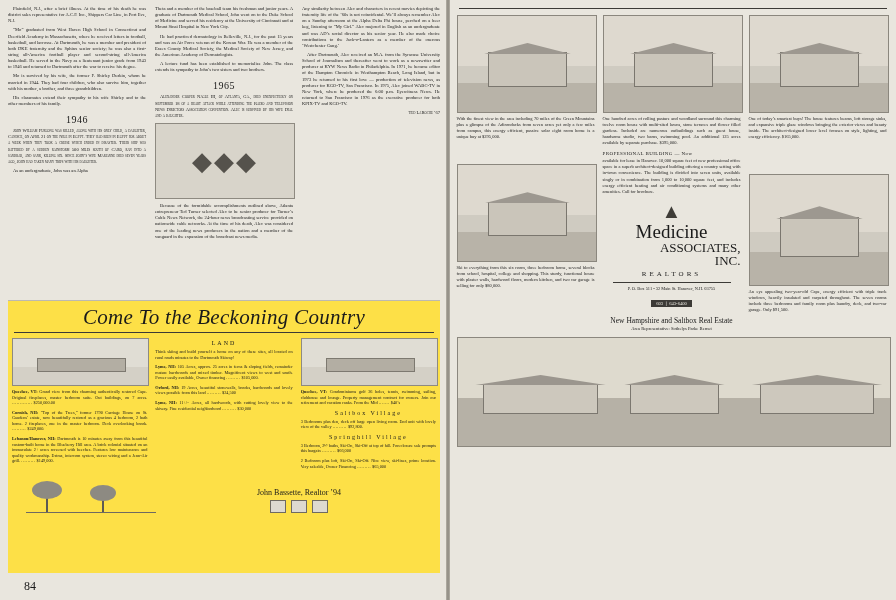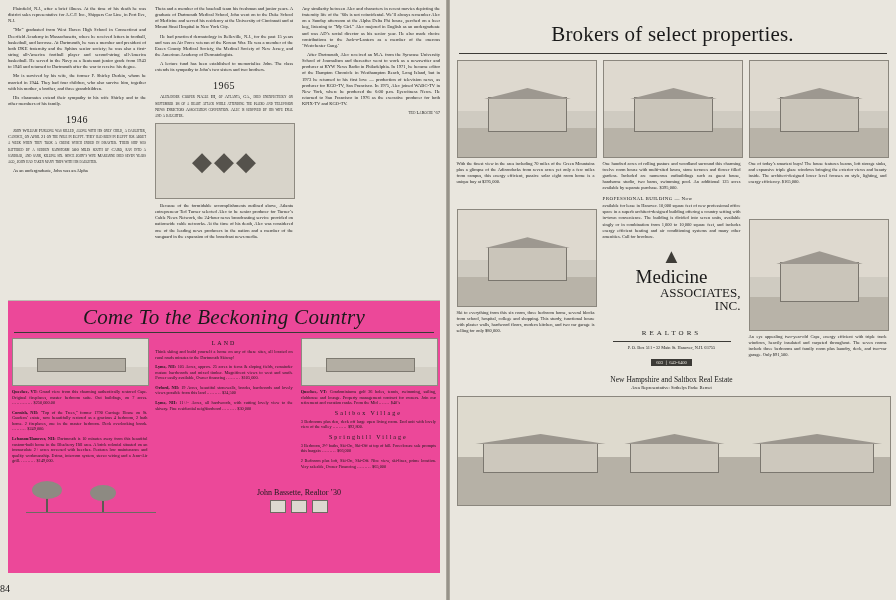--- a/index.html
+++ b/index.html
@@ -28,42 +28,42 @@
     font-family:"Liberation Serif",serif;letter-spacing:0.5px;}
   .sc{font-variant:small-caps;}
   .sig{font-size:4.6px;text-align:right;margin-top:3px;font-variant:small-caps;}
   .cut{width:100%;height:74px;background:#d8d4ca;border:1px solid #8e8a81;
     margin:4px 0 4px 0;position:relative;overflow:hidden;}
   .cut .frat{position:absolute;left:50%;top:50%;transform:translate(-50%,-50%);
     font-size:26px;color:#55524c;letter-spacing:2px;}
 
   
   .ad{position:absolute;left:8px;top:300px;width:432px;height:272px;
-    background:#ec4899;border-top:1px solid #bdb9b0;}
+    background:#fde047;border-top:1px solid #bdb9b0;}
   .ad-title{font-family:"Liberation Serif",serif;font-style:italic;
     font-size:21px;text-align:center;margin:4px 0 2px 0;letter-spacing:0.3px;}
   .ad-rule{height:1px;background:#3c3a36;margin:1px 6px 5px 6px;}
   .ad-body{display:flex;gap:8px;padding:0 4px;}
   .ad-col{width:138px;}
   .ad-col.mid{width:140px;}
   .land-h{font-size:6px;text-align:center;letter-spacing:2px;margin:2px 0 3px;}
   .thumb{width:100%;height:46px;background:#d4d0c6;border:1px solid #8e8a81;
     margin-bottom:3px;position:relative;overflow:hidden;}
   .thumb .roof{position:absolute;left:18%;bottom:28%;width:64%;height:26%;
     background:#b3aea3;border:1px solid #7d7970;}
   .thumb .sky{position:absolute;left:0;top:0;width:100%;height:60%;
     background:#e0ddd4;}
   .listing{font-size:4.3px;line-height:1.3;margin-bottom:4px;text-align:justify;}
   .listing b{font-size:4.3px;}
   .dots{letter-spacing:0.5px;}
   .realtor{font-size:8px;text-align:center;margin-top:5px;
     font-family:"Liberation Serif",serif;}
   .logos{display:flex;justify-content:center;gap:5px;margin-top:3px;}
   .logo-box{width:14px;height:11px;border:1px solid #6e6a62;background:#ddd9d0;}
-  .folio-l{position:absolute;left:0;bottom:6px;font-size:10px;}
+  .folio-l{position:absolute;left:24px;bottom:6px;font-size:12px;}
 
   
   .rp-inner{position:absolute;left:8px;top:8px;width:432px;}
   .brokers-h{font-family:"Liberation Serif",serif;font-size:21px;
     text-align:center;margin:14px 0 6px 0;letter-spacing:0.2px;}
   .brokers-rule{height:1px;background:#3c3a36;margin:0 2px 6px 2px;}
   .rcols{display:flex;gap:8px;}
   .rcol{width:138px;}
   .photo{width:100%;background:#cfcbc1;border:1px solid #8b877e;
     position:relative;overflow:hidden;margin-bottom:3px;}
@@ -77,21 +77,21 @@
     width:112%;height:34%;background:#9d9890;
     clip-path:polygon(0% 100%,50% 0%,100% 100%);}
   .rtext{font-size:4.5px;line-height:1.35;text-align:justify;margin:0 0 5px 0;}
   .subhead{font-size:5px;letter-spacing:0.4px;margin:3px 0 2px;}
   .mcl{text-align:center;margin-top:6px;}
   .mcl .tree{font-size:20px;line-height:1;color:#3f3d38;}
   .mcl-name{font-family:"Liberation Serif",serif;font-size:19px;
     line-height:1;margin-top:1px;}
   .mcl-name2{font-family:"Liberation Serif",serif;font-size:13px;
     line-height:1.05;text-align:right;}
-  .mcl-sub{font-size:7px;letter-spacing:3px;margin-top:16px;}
+  .mcl-sub{font-size:7px;letter-spacing:3px;margin-top:2px;}
   .mcl-rule{height:1px;background:#3c3a36;margin:4px 10px 3px;}
   .mcl-addr{font-size:4.4px;}
   .mcl-bar{background:#3c3a36;color:#e9e6de;font-size:4.6px;
     display:inline-block;padding:1px 5px;margin-top:2px;}
   .nh-line{font-size:7.5px;text-align:center;margin-top:7px;}
   .nh-sub{font-size:4.6px;text-align:center;margin-top:1px;}
   .bigphoto{width:100%;height:108px;background:#cbc7bd;border:1px solid #8b877e;
     position:relative;overflow:hidden;margin-top:6px;}
   .bigphoto .sky3{position:absolute;inset:0 0 42% 0;background:#dedace;}
   .bigphoto .lawn{position:absolute;left:0;bottom:0;width:100%;height:44%;
@@ -229,38 +229,37 @@
 
       <div style="display:flex;align-items:flex-end;padding:0 8px;">
         <div style="width:150px;height:40px;position:relative;">
           <div style="position:absolute;left:10px;bottom:0;width:130px;height:1px;background:#6e6a62;"></div>
           <div style="position:absolute;left:30px;bottom:1px;width:2px;height:16px;background:#5d5a53;"></div>
           <div style="position:absolute;left:16px;bottom:14px;width:30px;height:18px;background:#8d8a82;border-radius:50%;"></div>
           <div style="position:absolute;left:86px;bottom:1px;width:2px;height:14px;background:#5d5a53;"></div>
           <div style="position:absolute;left:74px;bottom:12px;width:26px;height:16px;background:#8d8a82;border-radius:50%;"></div>
         </div>
         <div style="flex:1;">
-          <div class="realtor">John Bassette, Realtor ’30</div>
+          <div class="realtor">John Bassette, Realtor ’94</div>
           <div class="logos">
             <div class="logo-box"></div>
             <div class="logo-box"></div>
             <div class="logo-box"></div>
           </div>
         </div>
       </div>
     </div>
 
     <div class="folio-l">84</div>
   </div>
 
   <div class="gutter"></div>
 
   <div class="page right">
     <div class="rp-inner">
-      <div class="brokers-h">Brokers of select properties.</div>
       <div class="brokers-rule"></div>
 
       <div class="rcols">
         <div class="rcol">
           <div class="photo" style="height:96px;">
             <div class="sky2"></div>
               <div class="ground"></div>
               <div class="house"></div>
           </div>
           <div class="rtext">With the finest view in the area including 70 miles of the Green Mountains plus a glimpse of the Adirondacks from seven acres yet only a few miles from campus, this energy efficient, passive solar eight room home is a unique buy at $295,000.</div>

